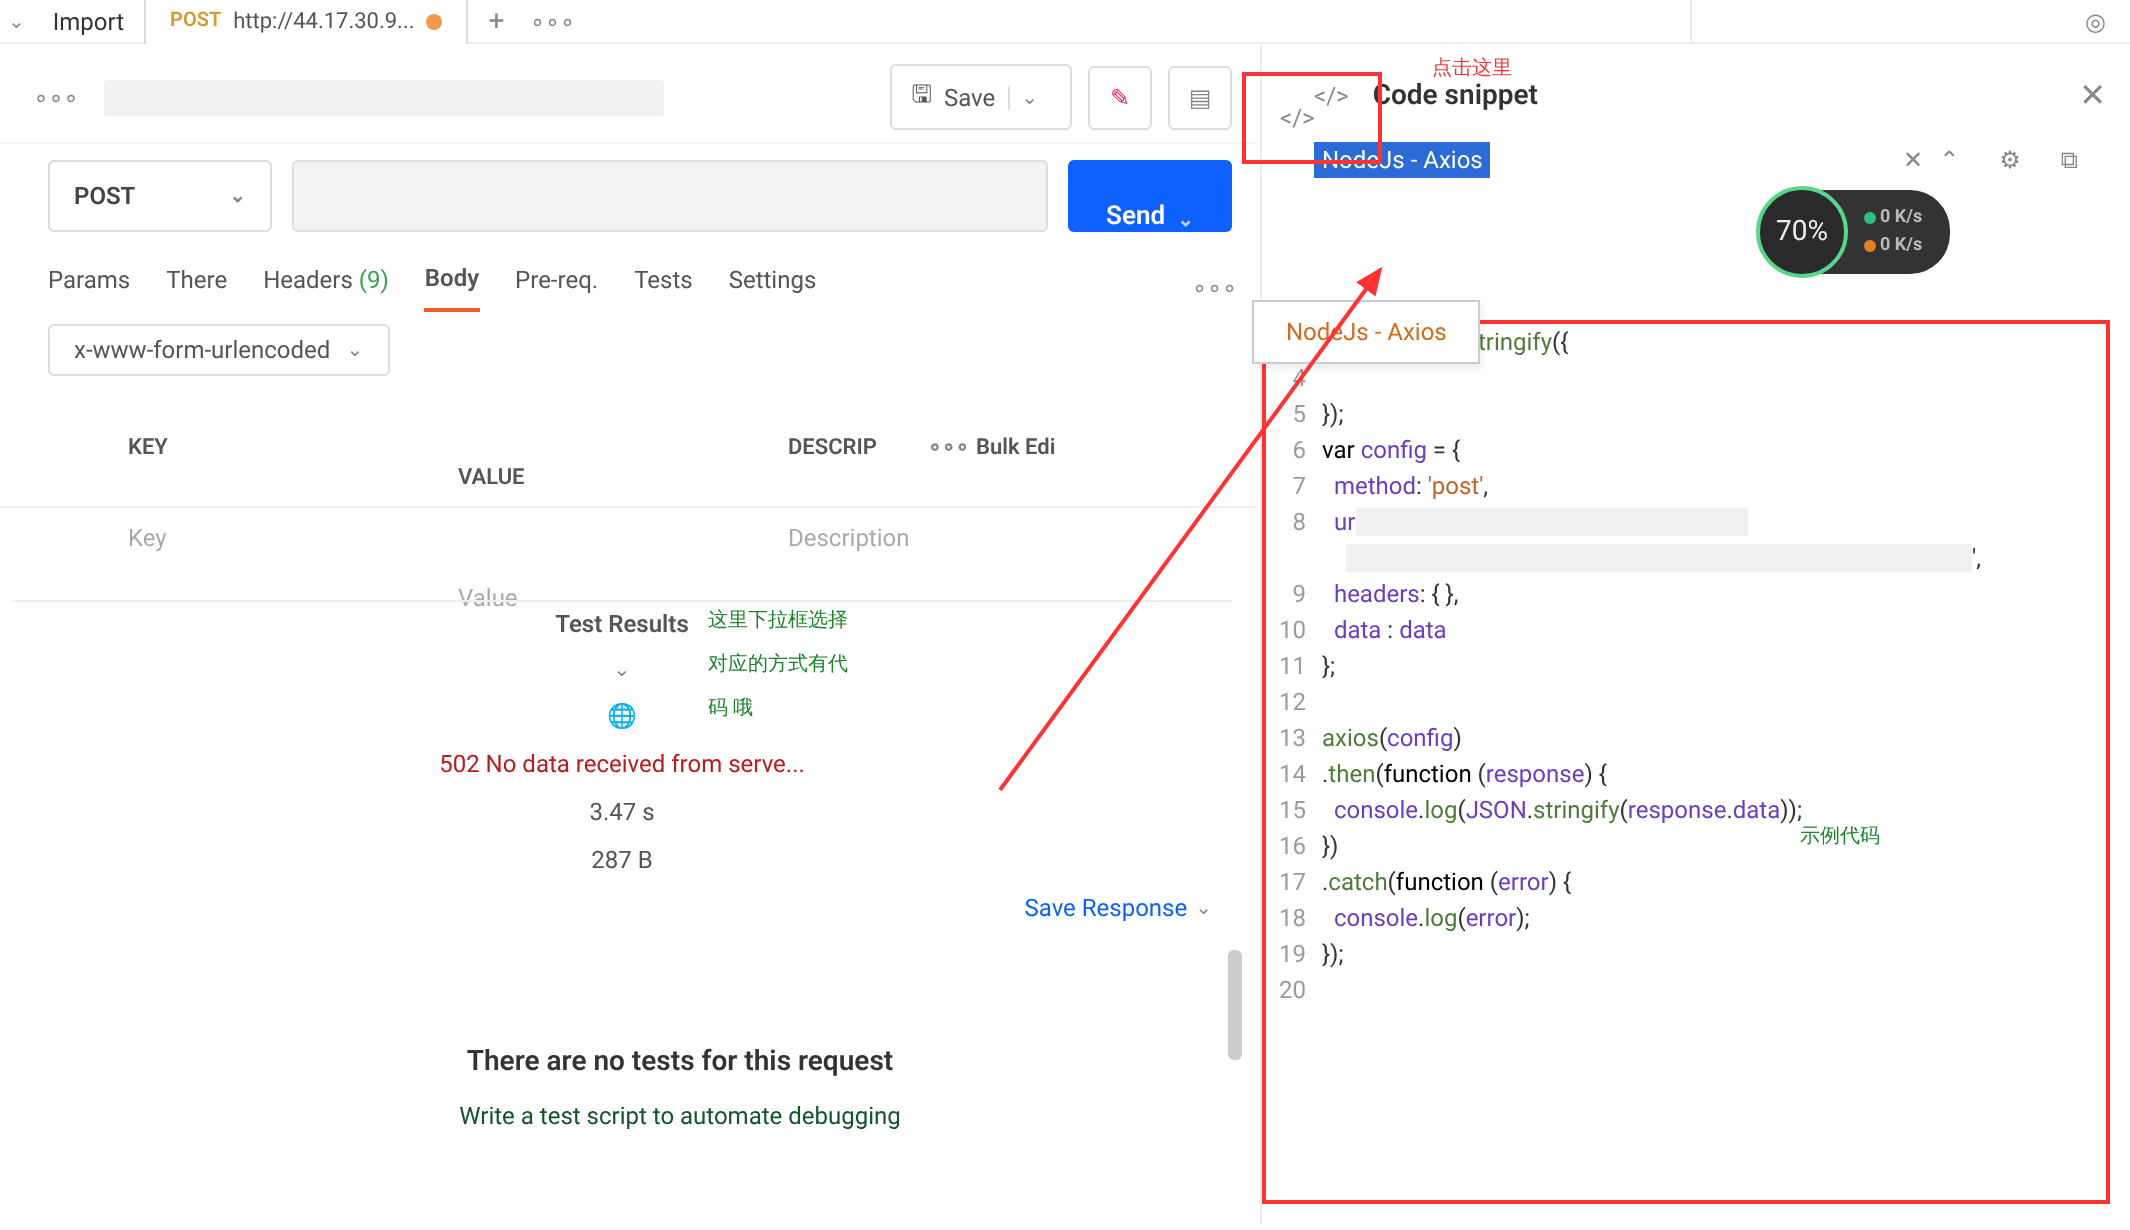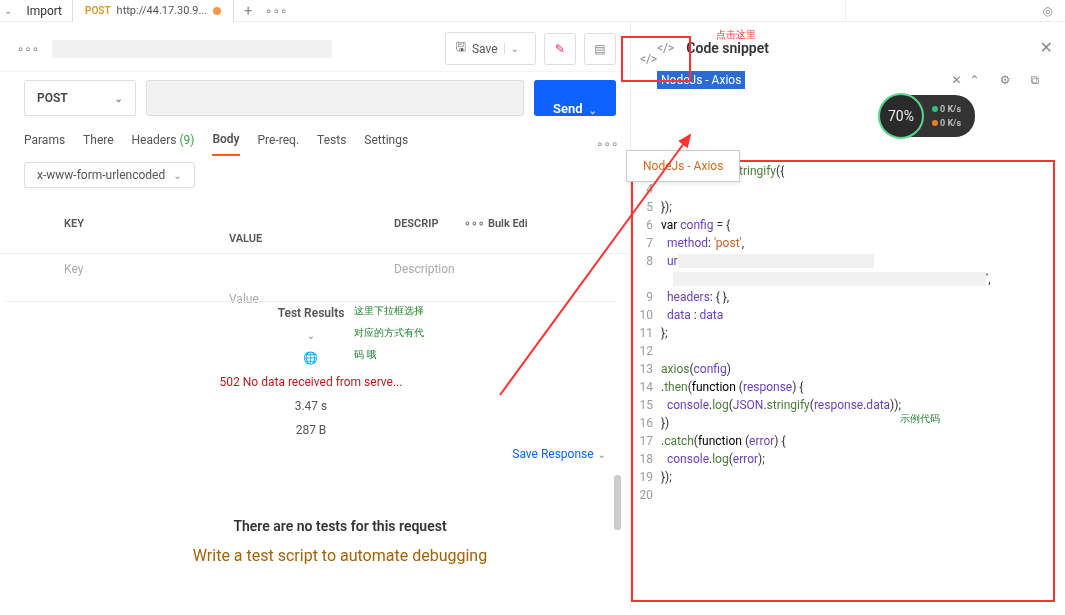--- a/index.html
+++ b/index.html
@@ -49,21 +49,21 @@
 .table-row { display:flex; padding:8px 12px 8px 24px; color:#aaa; font-size:12px;}
 
 .results-bar { position:absolute; left:6px; bottom:150px; width:610px; display:flex; align-items:center; gap:10px; font-size:12px; padding:4px 10px; border-top:1px solid #eee;flex-direction:column;}
 .results-bar .label { color:#555; font-weight:600;}
 .status-text { color:#b91c1c;}
 .meta-text { color:#555;}
 .save-resp { margin-left:auto; color:#0d61ff; display:flex; align-items:center; gap:4px;}
 
 .no-tests { position:absolute; left:80px; bottom:50px; width:520px; text-align:center;}
 .no-tests h3 { font-size:14px; font-weight:600; margin-bottom:12px;}
-.no-tests p { font-size:16px; color:#a16207;}
+.no-tests p { font-size:12px; color:#14532d;}
 
 .code-panel { position:absolute; right:0; top:22px; width:435px; height:590px; border-left:1px solid #eee; background:#fff;}
 .code-header { display:flex; align-items:center; gap:12px; padding:16px 12px 10px 26px; }
 .code-title { font-size:14px; font-weight:600;}
 .code-close { margin-left:auto; color:#888; font-size:16px;}
 .lang-row { display:flex; align-items:center; gap:8px; padding:4px 26px; }
 .lang-sel { background:#2a6bd6; color:#fff; padding:2px 4px; font-size:12px;}
 .lang-x { color:#888; margin-left:auto;}
 .lang-caret { color:#888;}
 .copy-icon { margin-left:12px; color:#888;}

